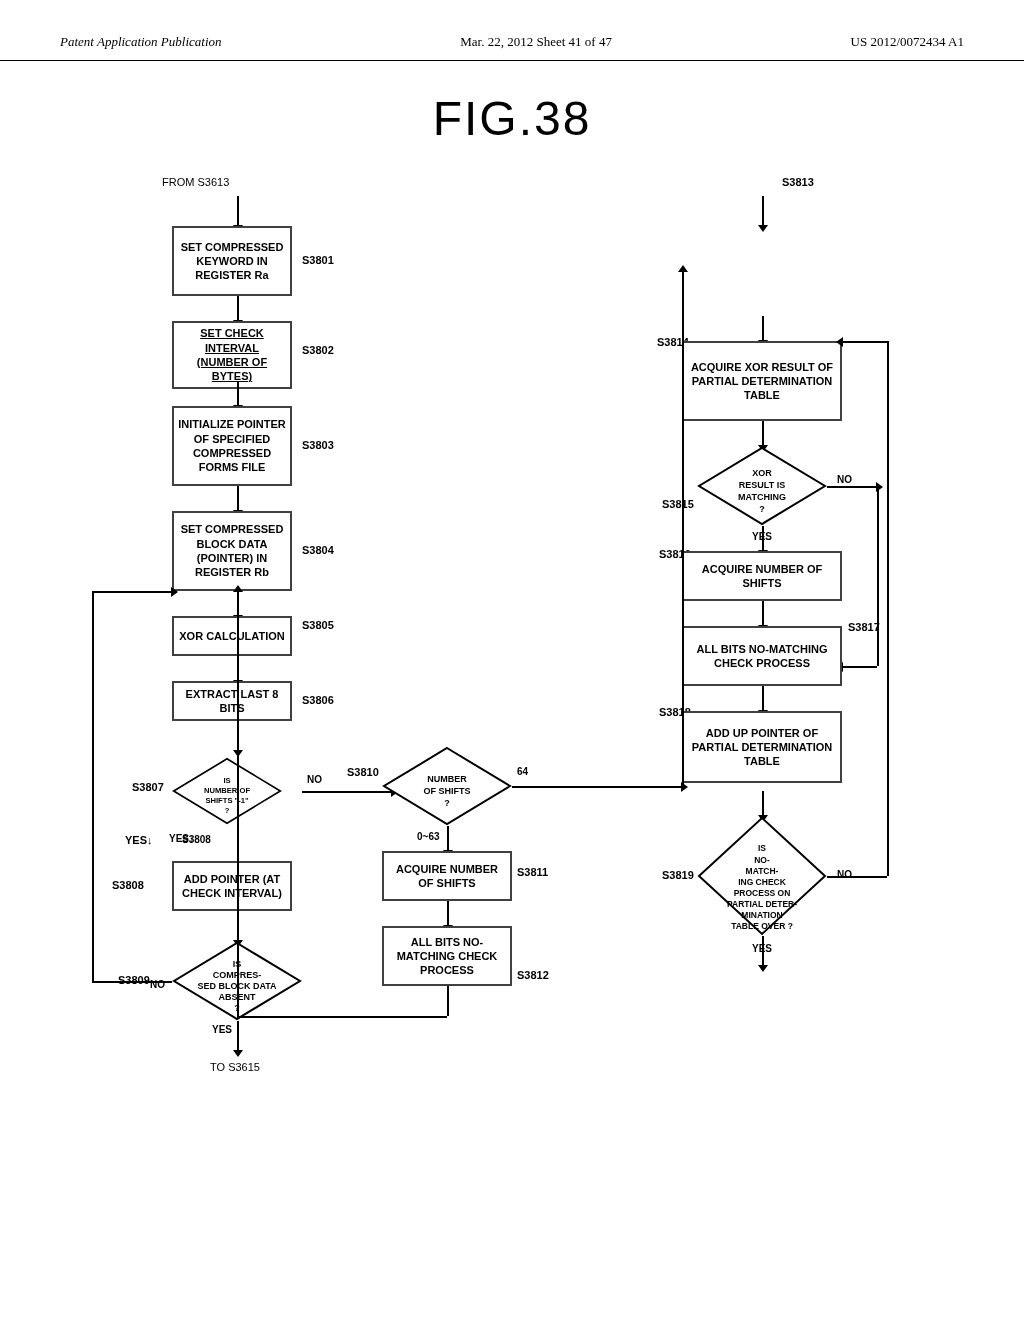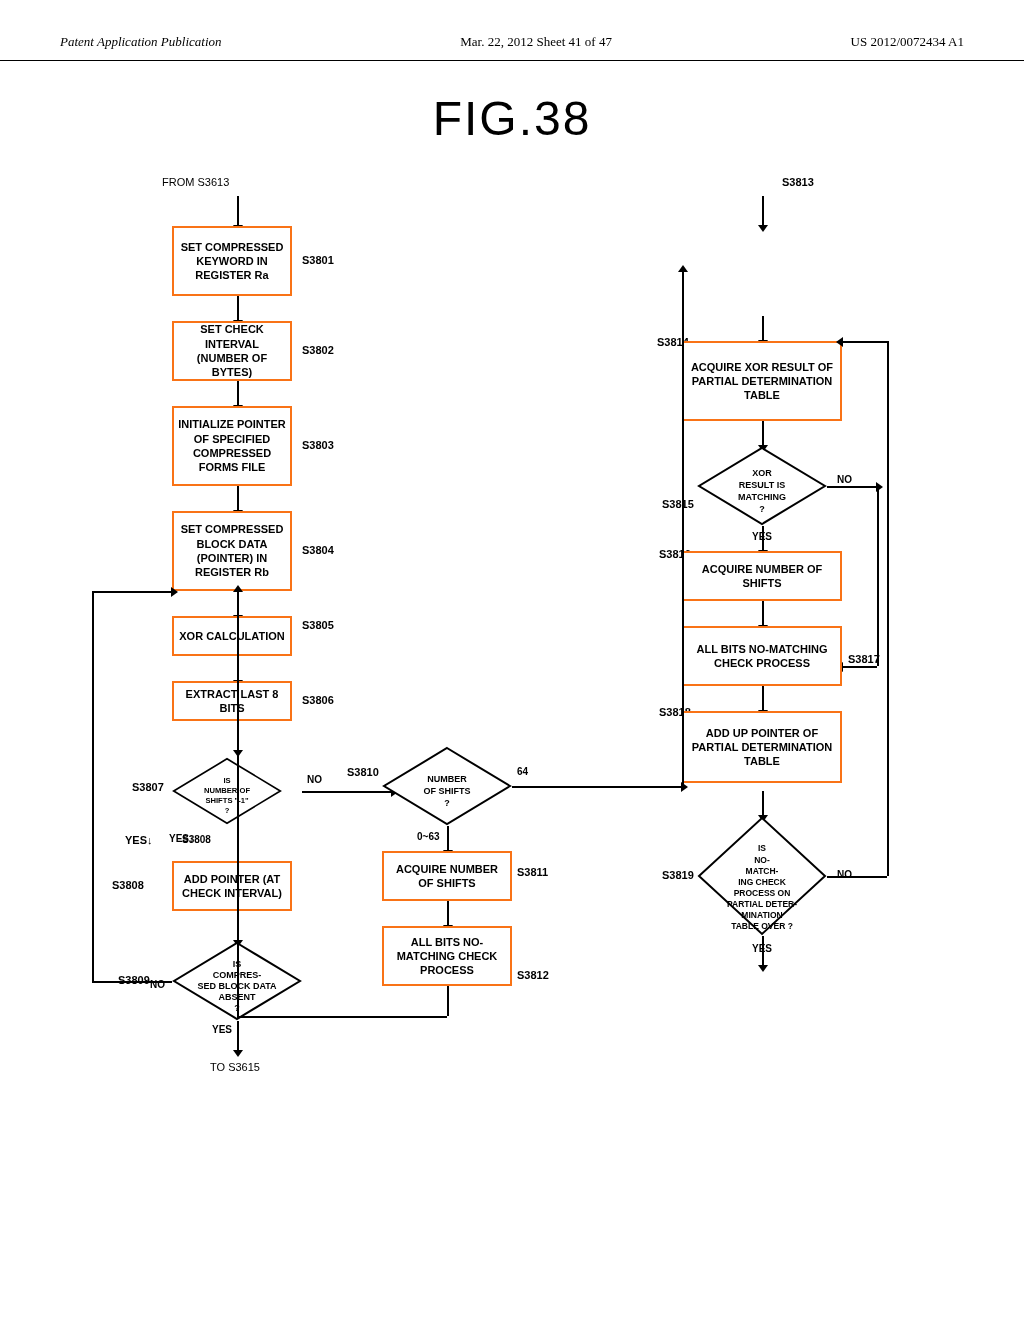--- a/index.html
+++ b/index.html
@@ -46,21 +46,21 @@
     .diagram-container {
       position: relative;
       width: 900px;
       margin: 0 auto;
       height: 1100px;
     }
 
     
     .fc-box {
       position: absolute;
-      border: 2px solid #f97316;
+      border: 2px solid #404040;
       background: #fff;
       text-align: center;
       font-size: 11px;
       font-family: Arial, sans-serif;
       font-weight: bold;
       display: flex;
       align-items: center;
       justify-content: center;
       line-height: 1.3;
       padding: 4px;
@@ -174,21 +174,21 @@
 
   <div class="arrow arrow-v arrowhead-down" style="left:175px; top:30px; height:30px;"></div>
 
   <div class="fc-box" style="left:110px; top:60px; width:120px; height:70px;">
     <span>SET COMPRESSED KEYWORD IN REGISTER Ra</span>
   </div>
   <div class="fc-label" style="left:240px; top:88px;">S3801</div>
 
   <div class="arrow arrow-v arrowhead-down" style="left:175px; top:130px; height:25px;"></div>
 
-  <div class="fc-box" style="left:110px; top:155px; width:120px; height:60px;">
+  <div class="fc-box" style="left:110px; top:155px; width:120px; height:68px;text-decoration:underline;">
     <span>SET CHECK INTERVAL (NUMBER OF BYTES)</span>
   </div>
   <div class="fc-label" style="left:240px; top:178px;">S3802</div>
 
   <div class="arrow arrow-v arrowhead-down" style="left:175px; top:215px; height:25px;"></div>
 
   <div class="fc-box" style="left:110px; top:240px; width:120px; height:80px;">
     <span>INITIALIZE POINTER OF SPECIFIED COMPRESSED FORMS FILE</span>
   </div>
   <div class="fc-label" style="left:240px; top:273px;">S3803</div>
@@ -297,21 +297,21 @@
   <div class="flow-text" style="left:690px; top:365px;">YES</div>
   <div class="arrow arrow-v arrowhead-down" style="left:700px; top:360px; height:25px;"></div>
 
   <div class="fc-label" style="left:597px; top:382px;">S3816</div>
   <div class="fc-box" style="left:620px; top:385px; width:160px; height:50px;">
     <span>ACQUIRE NUMBER OF SHIFTS</span>
   </div>
 
   <div class="arrow arrow-v arrowhead-down" style="left:700px; top:435px; height:25px;"></div>
 
-  <div class="fc-label" style="left:786px; top:455px;margin-top:32px;">S3817</div>
+  <div class="fc-label" style="left:786px; top:455px;">S3817</div>
   <div class="fc-box" style="left:620px; top:460px; width:160px; height:60px;">
     <span>ALL BITS NO-MATCHING CHECK PROCESS</span>
   </div>
 
   <div class="arrow arrow-v arrowhead-down" style="left:700px; top:520px; height:25px;"></div>
 
   <div class="fc-label" style="left:597px; top:540px;">S3818</div>
   <div class="fc-box" style="left:620px; top:545px; width:160px; height:72px;">
     <span>ADD UP POINTER OF PARTIAL DETERMINATION TABLE</span>
   </div>

